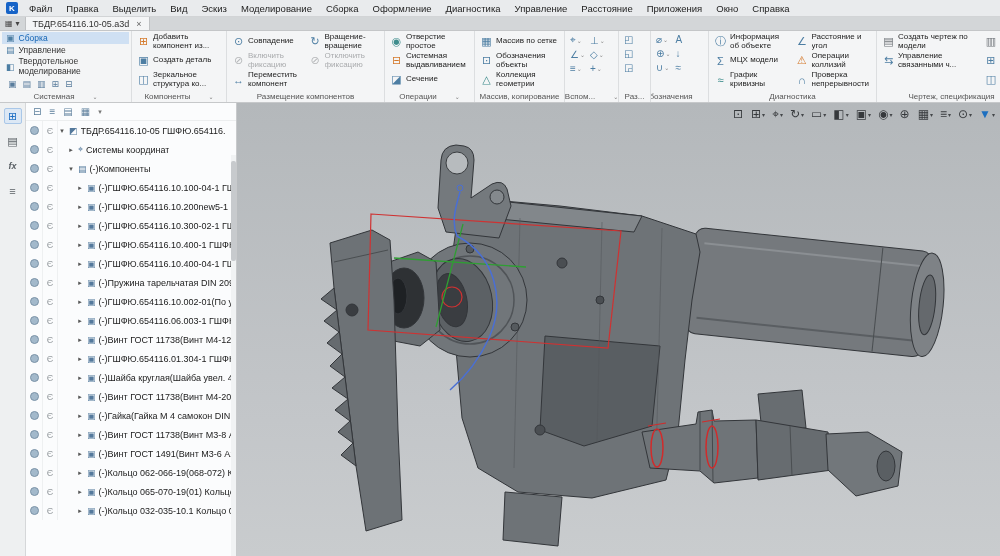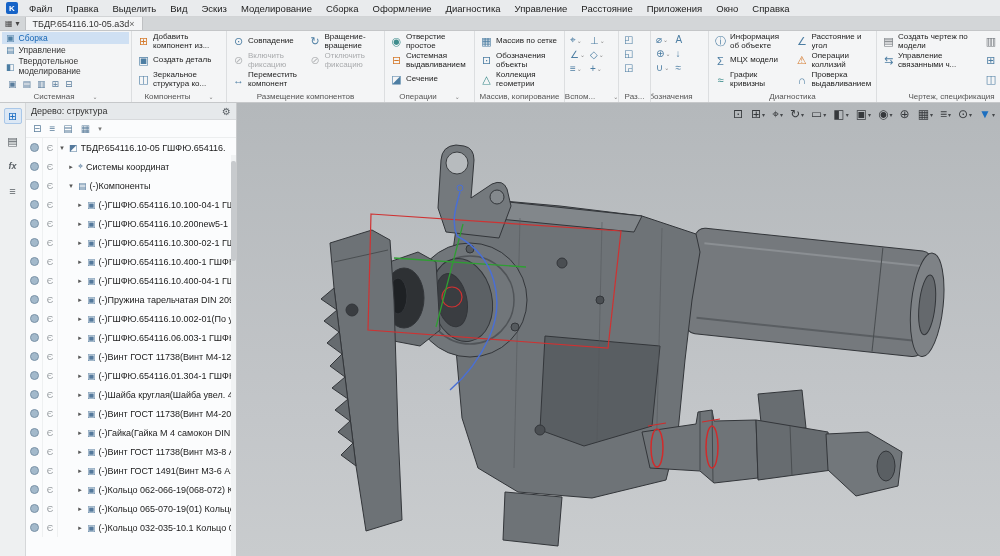--- a/index.html
+++ b/index.html
@@ -7,21 +7,21 @@
   body { font-family: "Liberation Sans","DejaVu Sans",sans-serif; background:#fff; position:relative; cursor:default; }
 
   
   #menubar { height:17px; background:#e9ebed; border-bottom:1px solid #d2d4d6; display:flex; align-items:center; font-size:9.5px; color:#222; padding-left:2px; }
   .logo { width:12px; height:12px; background:#1663c7; border-radius:2px; color:#fff; font-size:8px; font-weight:bold; display:flex; align-items:center; justify-content:center; margin:0 4px; flex:none; }
   .menu-item { padding:10px 7px; white-space:nowrap; }
 
   
   #tabstrip { height:14px; background:#d3d6d8; display:flex; align-items:stretch; font-size:9px; border-bottom:1px solid #c4c6c8; }
   .tab-tools { display:flex; align-items:center; gap:3px; padding:0 5px; color:#444; font-size:8px; }
-  .doc-tab { background:#f4f5f6; display:flex; align-items:center; padding:0 7px; border-right:1px solid #bfc1c3; border-left:1px solid #bfc1c3; color:#333; }
+  .doc-tab { background:#f4f5f6; display:flex; align-items:center; gap:7px; padding:0 7px; border-right:1px solid #bfc1c3; border-left:1px solid #bfc1c3; color:#333; }
   .tab-close { color:#666; font-size:9px; }
 
   
   #ribbon { height:72px; background:#f4f5f6; border-bottom:1px solid #c6c8ca; display:flex; overflow:hidden; font-size:8px; }
   .rb-group, .rb-left { position:relative; border-right:1px solid #dcdee0; padding:1px 2px 12px 2px; flex:none; }
   .rb-left { width:132px; display:flex; flex-direction:column; }
   .mode-tab { height:13px; display:flex; align-items:center; gap:4px; padding:0 4px; font-size:8.5px; color:#333; white-space:nowrap; }
   .mode-tab .mt-ico { color:#4d7ea3; font-size:9px; flex:none; }
   .mode-tab.active { background:#cfe0f3; color:#1464b4; }
   .mode-tab.two-line { height:24px; white-space:normal; line-height:1.15; width:124px; }
@@ -350,21 +350,21 @@
         <div class="rb-btn">
           <span class="ico blue">∠</span>
           <span class="txt">Расстояние и угол</span>
         </div>
         <div class="rb-btn">
           <span class="ico orange">⚠</span>
           <span class="txt">Операции коллизий</span>
         </div>
         <div class="rb-btn">
           <span class="ico blue">∩</span>
-          <span class="txt">Проверка выдавливанием</span>
+          <span class="txt">Проверка непрерывности</span>
         </div>
       </div>
     </div>
     <div class="grp-label">
         <span>Диагностика</span>
       </div>
   </div>
 
   <div class="rb-group g-drawing">
     <div class="rb-cols">
@@ -404,24 +404,20 @@
 
   <div id="leftstrip">
 
   <span class="ls-icon active">⊞</span>
       <span class="ls-icon">▤</span>
       <span class="ls-icon fx-style">fx</span>
       <span class="ls-icon">≡</span>
     </div>
 
   <div id="treepanel">
-    <div class="tp-header">
-      <span>Дерево: структура</span>
-      <span class="tp-gear">⚙</span>
-    </div>
     <div class="tp-toolbar">
 
     <span>⊟</span>
         <span>≡</span>
         <span>▤</span>
         <span>▦</span>
         <span class="caret-btn">▾</span>
       </div>
     <div class="tree">
 

